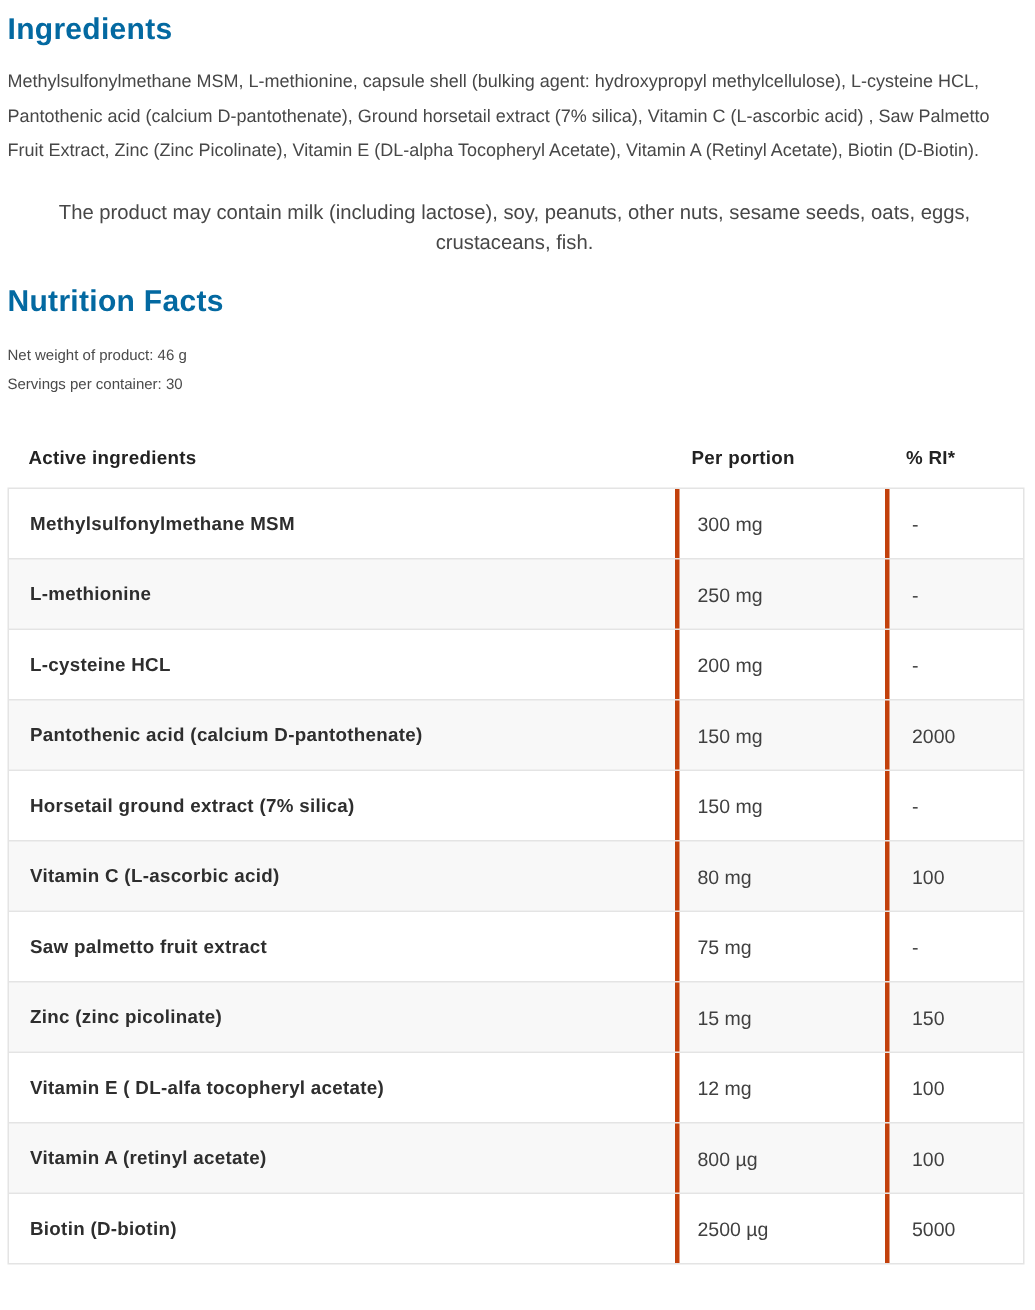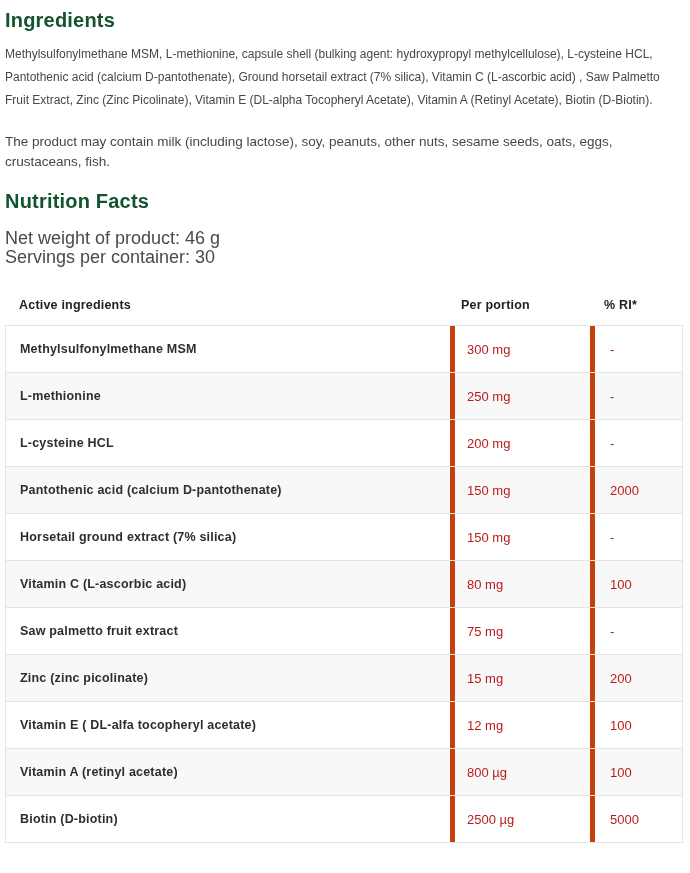--- a/index.html
+++ b/index.html
@@ -10,45 +10,46 @@
     font-family: "Liberation Sans", sans-serif;
     color: #454545;
     -webkit-font-smoothing: antialiased;
   }
   .page { padding: 6px 8px 0 5px; box-sizing: border-box; }
 
   .section-title {
     font-size: 20px;
     line-height: 24px;
     font-weight: 700;
-    color: #14532d;
+    color: #0369a1;
     letter-spacing: 0.2px;
     margin: 0;
   }
   #ingredients-title { margin-top: 2px; }
 
   .ingredients-body {
     margin-top: 11px;
     font-size: 12px;
     line-height: 23px;
     color: #474747;
     max-width: 676px;
   }
   .allergen-note {
     margin-top: 20px;
     font-size: 13.5px;
     line-height: 20px;
     color: #474747;
     max-width: 676px;
+    text-align: center;
   }
   #nutrition-title { margin-top: 17px; }
 
   .product-info {
     margin-top: 16px;
-    font-size: 18px;
+    font-size: 10px;
     line-height: 18.5px;
     color: #4a4a4a;
   }
   .product-info div { margin: 0; }
 
   .nt-table { margin-top: 19px; width: 678px; }
   .nt-header {
     display: grid;
     grid-template-columns: 444px 140px 94px;
     align-items: center;
@@ -79,23 +80,23 @@
   }
   .nt-cell.c1 {
     padding-left: 14px;
     padding-right: 10px;
     font-size: 12.5px;
     font-weight: 700;
     color: #2e2e2e;
     letter-spacing: 0.2px;
   }
   .nt-cell.c2, .nt-cell.c3 {
-    border-left: 5px solid #c2410c;
+    border-left: 3px solid #c2410c;
     font-size: 13px;
-    color: #b91c1c;
+    color: #404040;
     text-align: center;
   }
   .nt-cell.c2 { padding-left: 12px; }
   .nt-cell.c3 { padding-left: 15px; }
 </style>
 </head>
 <body>
 
 <div class="page">
 
@@ -160,21 +161,21 @@
 
       <div class="nt-row">
         <div class="nt-cell c1">Saw palmetto fruit extract</div>
         <div class="nt-cell c2">75 mg</div>
         <div class="nt-cell c3">-</div>
       </div>
 
       <div class="nt-row">
         <div class="nt-cell c1">Zinc (zinc picolinate)</div>
         <div class="nt-cell c2">15 mg</div>
-        <div class="nt-cell c3">200</div>
+        <div class="nt-cell c3">150</div>
       </div>
 
       <div class="nt-row">
         <div class="nt-cell c1">Vitamin E ( DL-alfa tocopheryl acetate)</div>
         <div class="nt-cell c2">12 mg</div>
         <div class="nt-cell c3">100</div>
       </div>
 
       <div class="nt-row">
         <div class="nt-cell c1">Vitamin A (retinyl acetate)</div>

